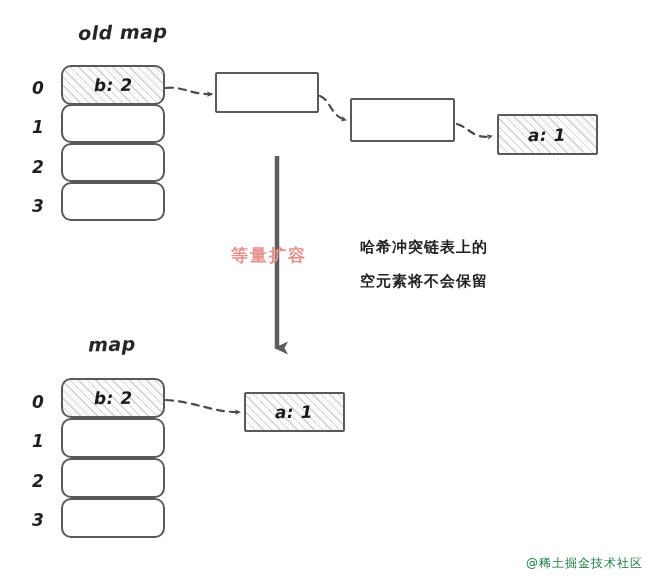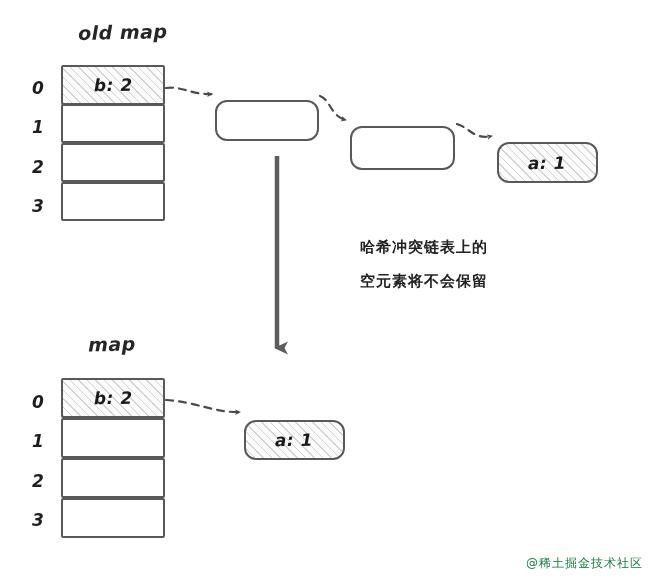--- a/index.html
+++ b/index.html
@@ -50,21 +50,21 @@
     font-style: italic;
     font-weight: 700;
     color: #1f1f1f;
     text-align: center;
     width: 18px;
   }
   .bucket-cell {
     position: absolute;
     box-sizing: border-box;
     border: 2.5px solid #58595b;
-    border-radius: 2px;
+    border-radius: 10px;
     background: #ffffff;
     display: flex;
     align-items: center;
     justify-content: center;
   }
   .bucket-cell.filled {
     background-color: #fbfbfb;
     background-image: repeating-linear-gradient(
       45deg,
       rgba(120,120,125,0.30) 0px,
@@ -81,26 +81,25 @@
     color: #1a1a1a;
     letter-spacing: 0.5px;
     transform: rotate(-1deg);
   }
 
   
   .node-box {
     position: absolute;
     box-sizing: border-box;
     border: 2.5px solid #58595b;
-    border-radius: 12px;
+    border-radius: 2px;
     background: #ffffff;
     display: flex;
     align-items: center;
     justify-content: center;
-    margin-top: 28px;
   }
   .node-box.hatched {
     background-color: #fbfbfb;
     background-image: repeating-linear-gradient(
       45deg,
       rgba(120,120,125,0.30) 0px,
       rgba(120,120,125,0.30) 1px,
       rgba(255,255,255,0) 1px,
       rgba(255,255,255,0) 6px
     );
@@ -198,20 +197,21 @@
   <div class="node-box" style="left:215px; top:72px; width:104px; height:41px;">
     <span class="cell-text"></span>
   </div>
   <div class="node-box" style="left:350px; top:98px; width:105px; height:44px;">
     <span class="cell-text"></span>
   </div>
   <div class="node-box hatched" style="left:497px; top:114px; width:101px; height:41px;">
     <span class="cell-text">a: 1</span>
   </div>
 
+  <div class="anno-red" style="left:231px; top:244px;">等量扩容</div>
   <div class="anno-black" style="left:360px; top:268px;">空元素将不会保留</div>
   <div class="anno-black" style="left:360px; top:234px;">哈希冲突链表上的</div>
 
   <div class="hand title-label" style="left:88px; top:333px; position:absolute;">map</div>
 
   <div class="row-index" style="position:absolute; left:29px; top:392px;">0</div>
   <div class="row-index" style="position:absolute; left:29px; top:431px;">1</div>
   <div class="row-index" style="position:absolute; left:29px; top:471px;">2</div>
   <div class="row-index" style="position:absolute; left:29px; top:510px;">3</div>
 

